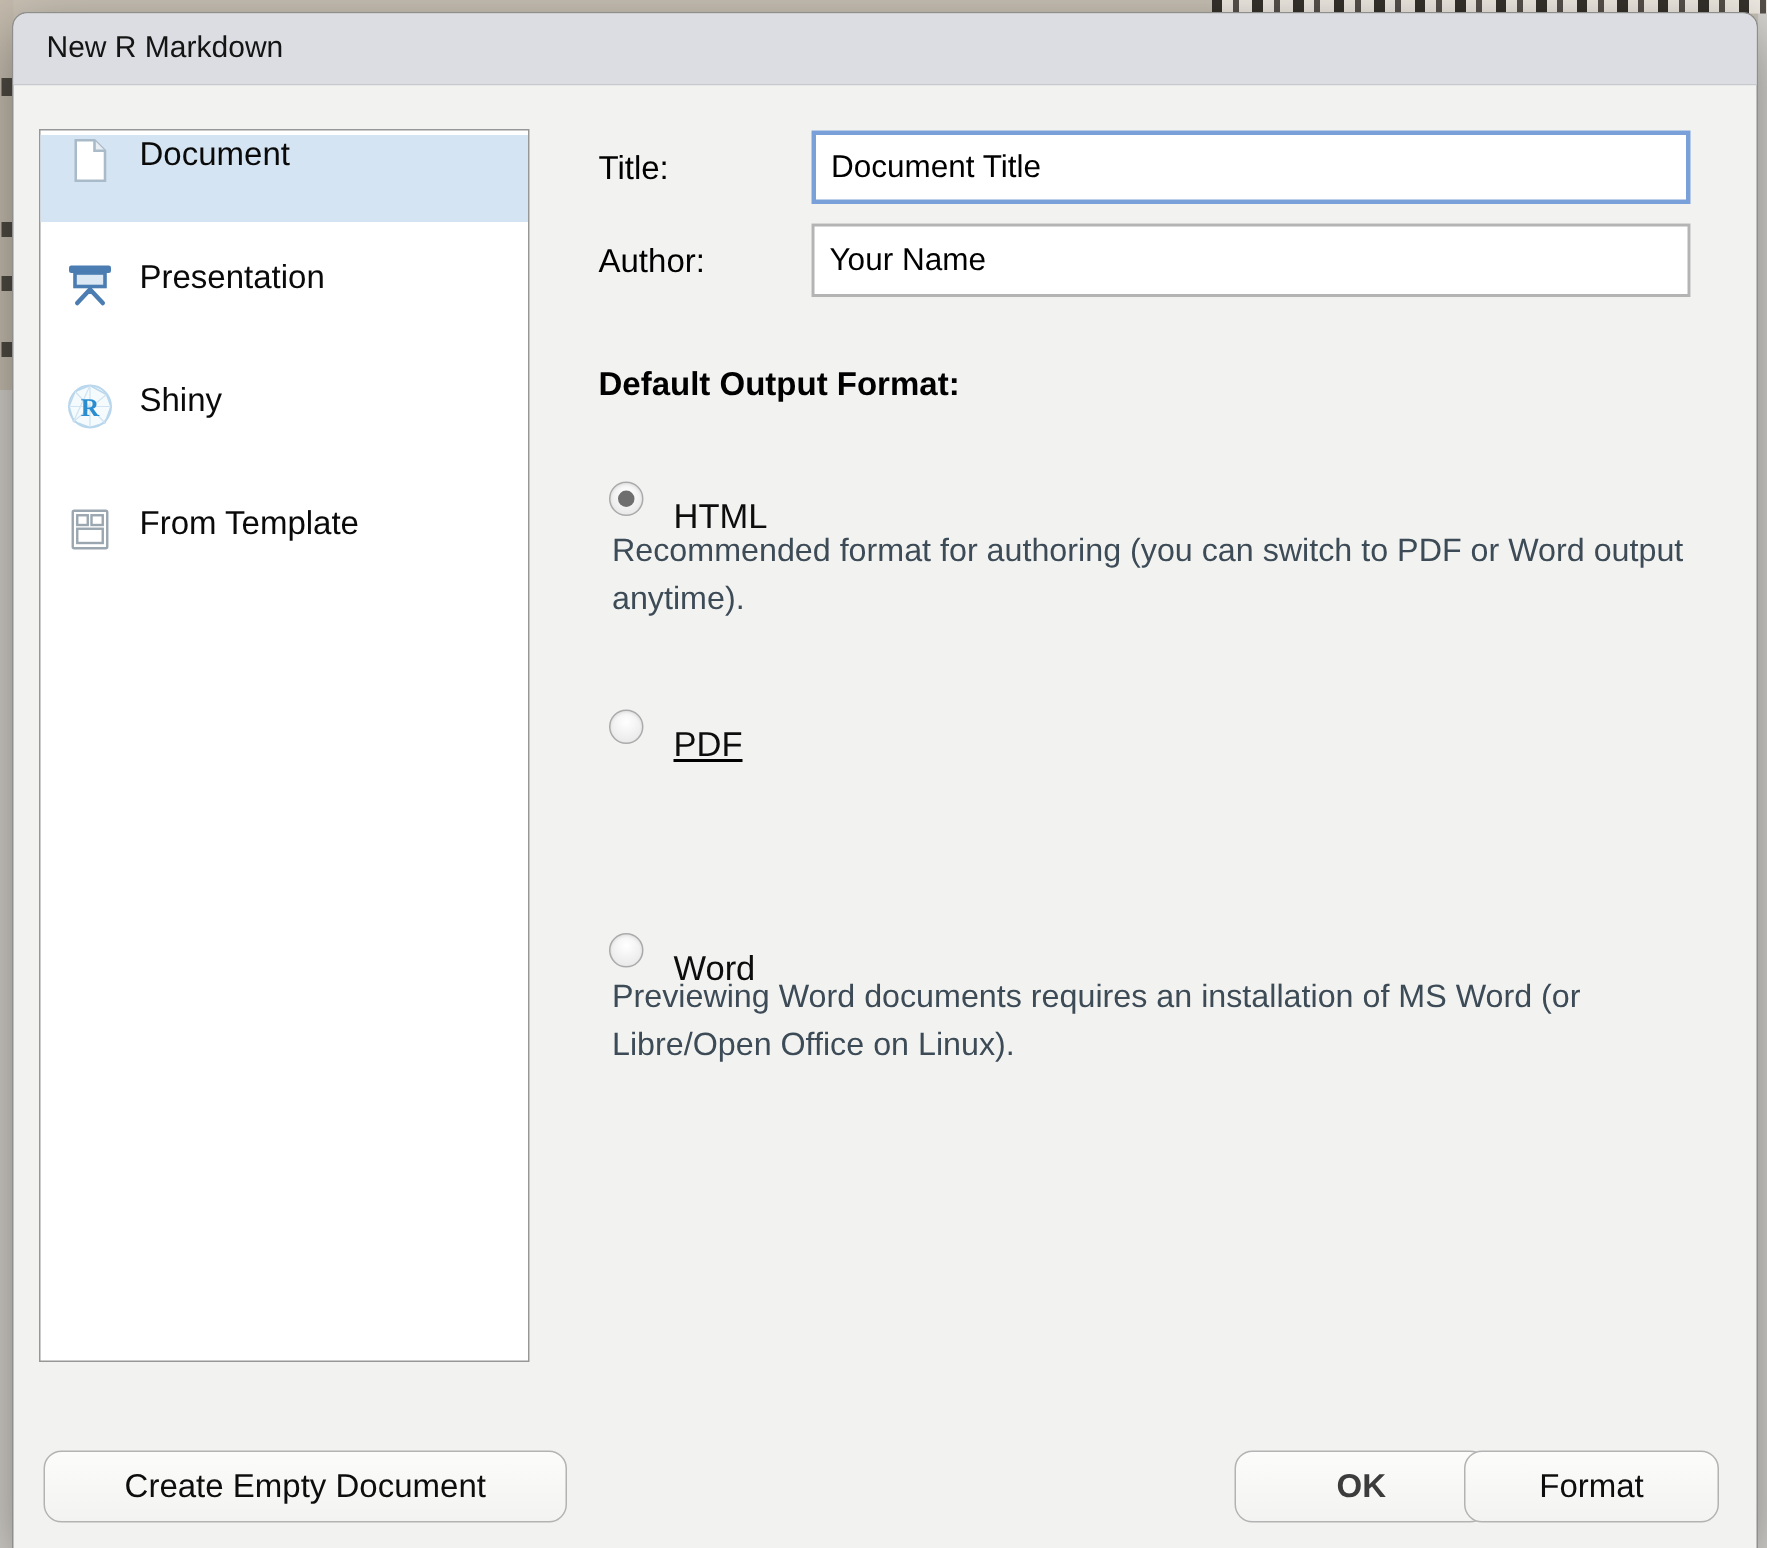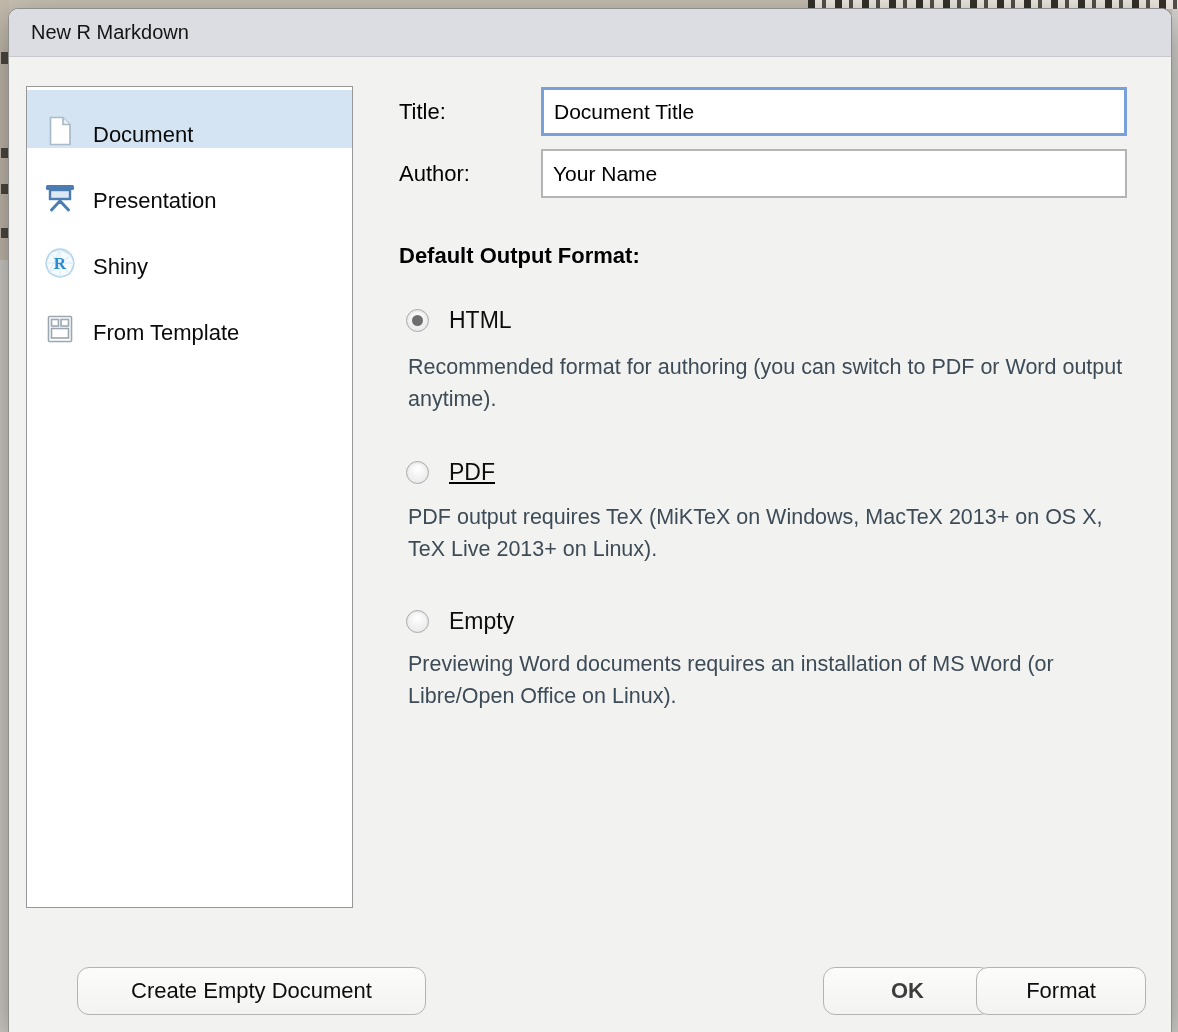--- a/index.html
+++ b/index.html
@@ -42,21 +42,21 @@
   }
   .titlebar span{margin-left:22px;font-size:20px;color:#141414;}
 
   
   .sidebar{
     position:absolute;left:17px;top:77px;width:327px;height:822px;
     background:#ffffff;border:1px solid #979797;box-sizing:border-box;
     padding-top:3px;
   }
   .side-row{
-    height:58px;margin-bottom:8px;display:flex;align-items:flex-end;cursor:default;
+    height:58px;margin-bottom:24px;display:flex;align-items:flex-start;cursor:default;
   }
   .side-row.selected{background:#d5e4f2;}
   .side-icon{width:34px;height:34px;margin-left:16px;flex:0 0 34px;display:flex;align-items:center;justify-content:center;}
   .side-label{margin-left:16px;font-size:22px;color:#0a0a0a;}
 
   
   .field-label{position:absolute;left:390px;font-size:22px;font-weight:normal;color:#000;}
   .lbl-title{top:90px;}
   .lbl-author{top:152px;}
   .text-input{
@@ -78,42 +78,42 @@
   .radio{
     width:23px;height:23px;border-radius:50%;
     background:radial-gradient(circle at 50% 35%,#ffffff,#e4e4e4);
     border:1px solid #aaaaaa;box-sizing:border-box;position:relative;
     box-shadow:inset 0 1px 2px rgba(0,0,0,.08);
   }
   .radio.checked::after{
     content:"";position:absolute;left:5px;top:5px;width:11px;height:11px;
     border-radius:50%;background:#6e6e6e;
   }
-  .radio-label{margin-left:20px;font-size:23px;color:#0d0d0d;}
+  .radio-label{margin-left:20px;font-size:23px;color:#0d0d0d;margin-top:24px;}
   .row-html{top:298px;}
   .row-pdf{top:450px;text-decoration:underline;}
   .row-word{top:599px;}
 
   .radio-desc{
     position:absolute;left:399px;width:725px;
     font-size:21.5px;line-height:32px;color:#3d4b57;
   }
   .desc-html{top:342px;}
   .desc-pdf{top:492px;}
   .desc-word{top:639px;}
 
   
   .btn{
     position:absolute;height:48px;border-radius:12px;
     border:1px solid #b3b3b3;
     background:linear-gradient(#fcfcfb,#f3f3f1);
     font-family:"Liberation Sans","DejaVu Sans",sans-serif;
     font-size:22px;color:#0d0d0d;cursor:default;
   }
-  .btn-create{left:20px;top:958px;width:349px;margin-left:48px;}
+  .btn-create{left:20px;top:958px;width:349px;}
   .btn-ok{left:778px;top:958px;width:169px;font-weight:bold;color:#3c3c3c;margin-left:36px;}
   .btn-cancel{left:967px;top:958px;width:170px;}
 
   svg{display:block;}
 </style>
 </head>
 <body>
 
 <div class="screen">
 
@@ -194,25 +194,24 @@
     <div class="radio-row row-html">
       <span class="radio checked"></span>
       <span class="radio-label">HTML</span>
     </div>
     <div class="radio-desc desc-html">Recommended format for authoring (you can switch to PDF or Word output anytime).</div>
 
     <div class="radio-row row-pdf">
       <span class="radio"></span>
       <span class="radio-label">PDF</span>
     </div>
-    <div class="radio-desc desc-pdf">PDF output requires TeX (MiKTeX on Windows, MacTeX 2013+ on OS X, TeX Live 2013+ on Linux).</div>
 
     <div class="radio-row row-word">
       <span class="radio"></span>
-      <span class="radio-label">Empty</span>
+      <span class="radio-label">Word</span>
     </div>
     <div class="radio-desc desc-word">Previewing Word documents requires an installation of MS Word (or Libre/Open Office on Linux).</div>
 
     <button class="btn btn-create">Create Empty Document</button>
     <button class="btn btn-ok">OK</button>
     <button class="btn btn-cancel">Format</button>
 
   </div>
 </div>
 

